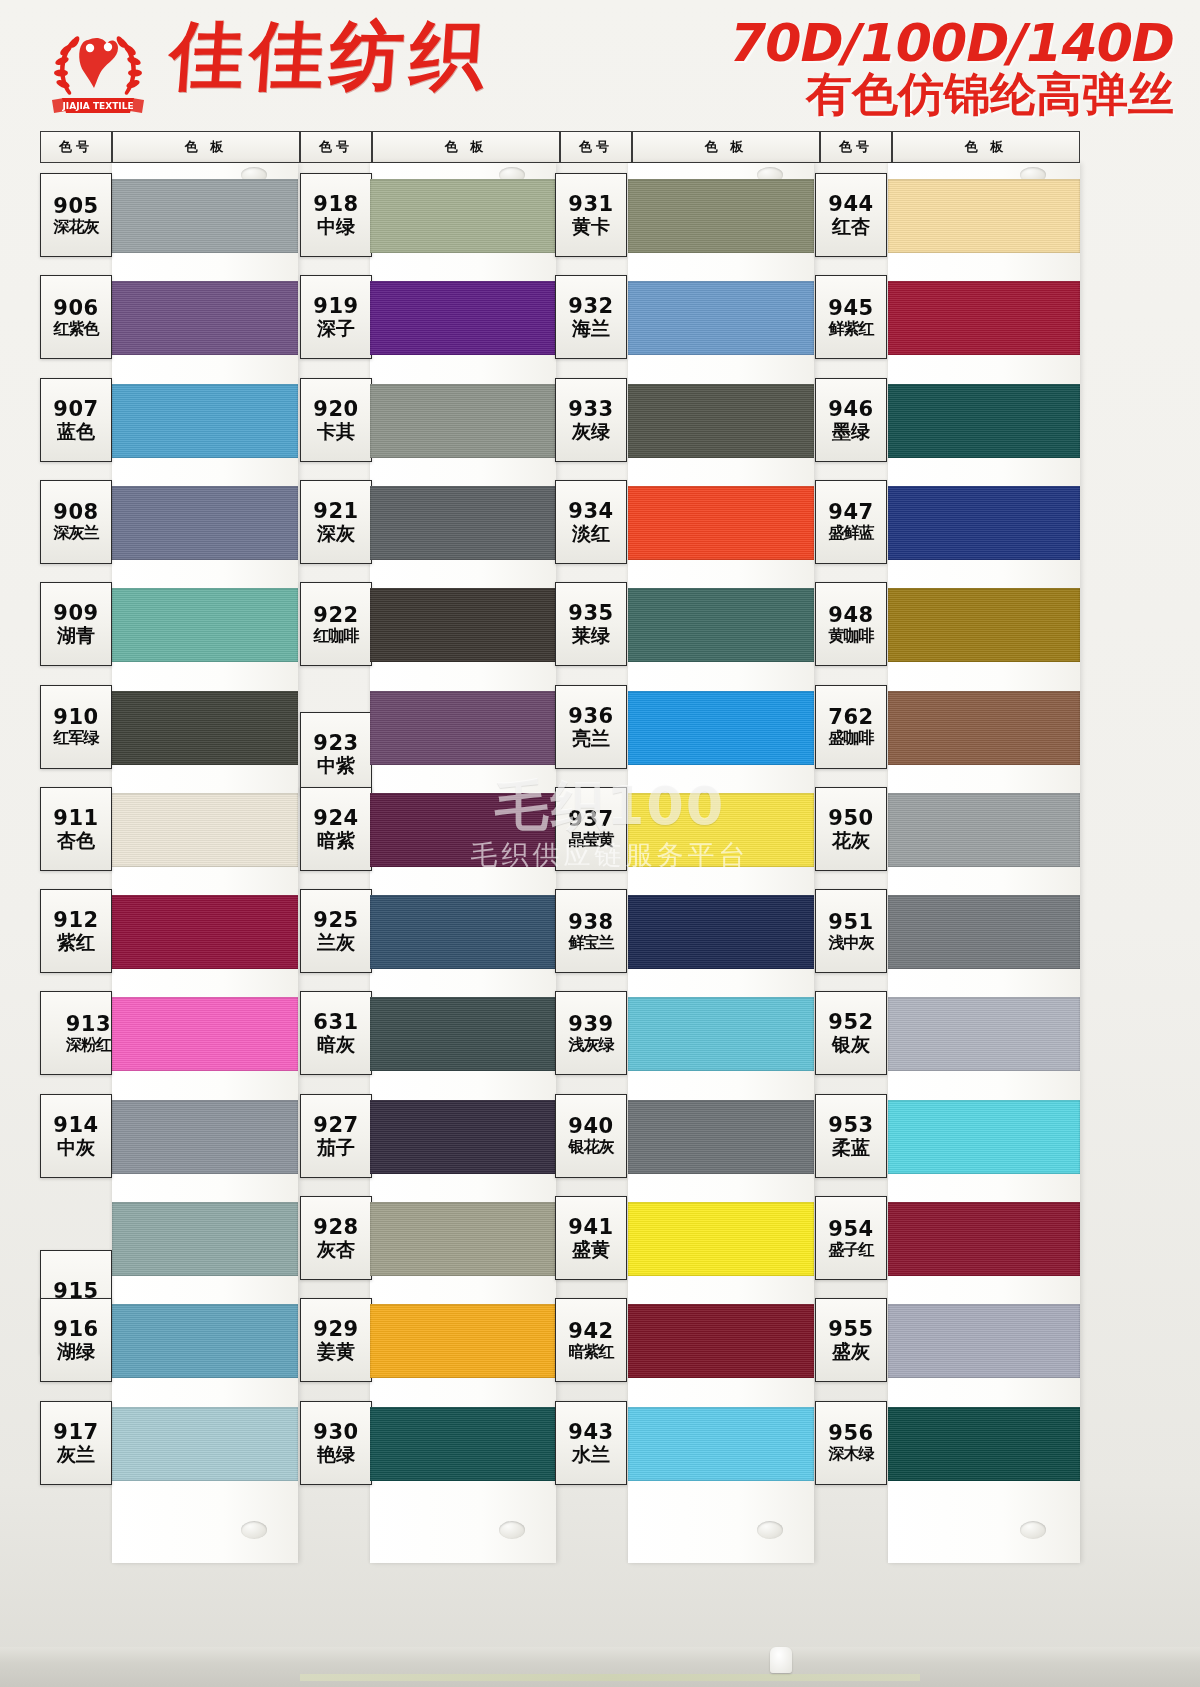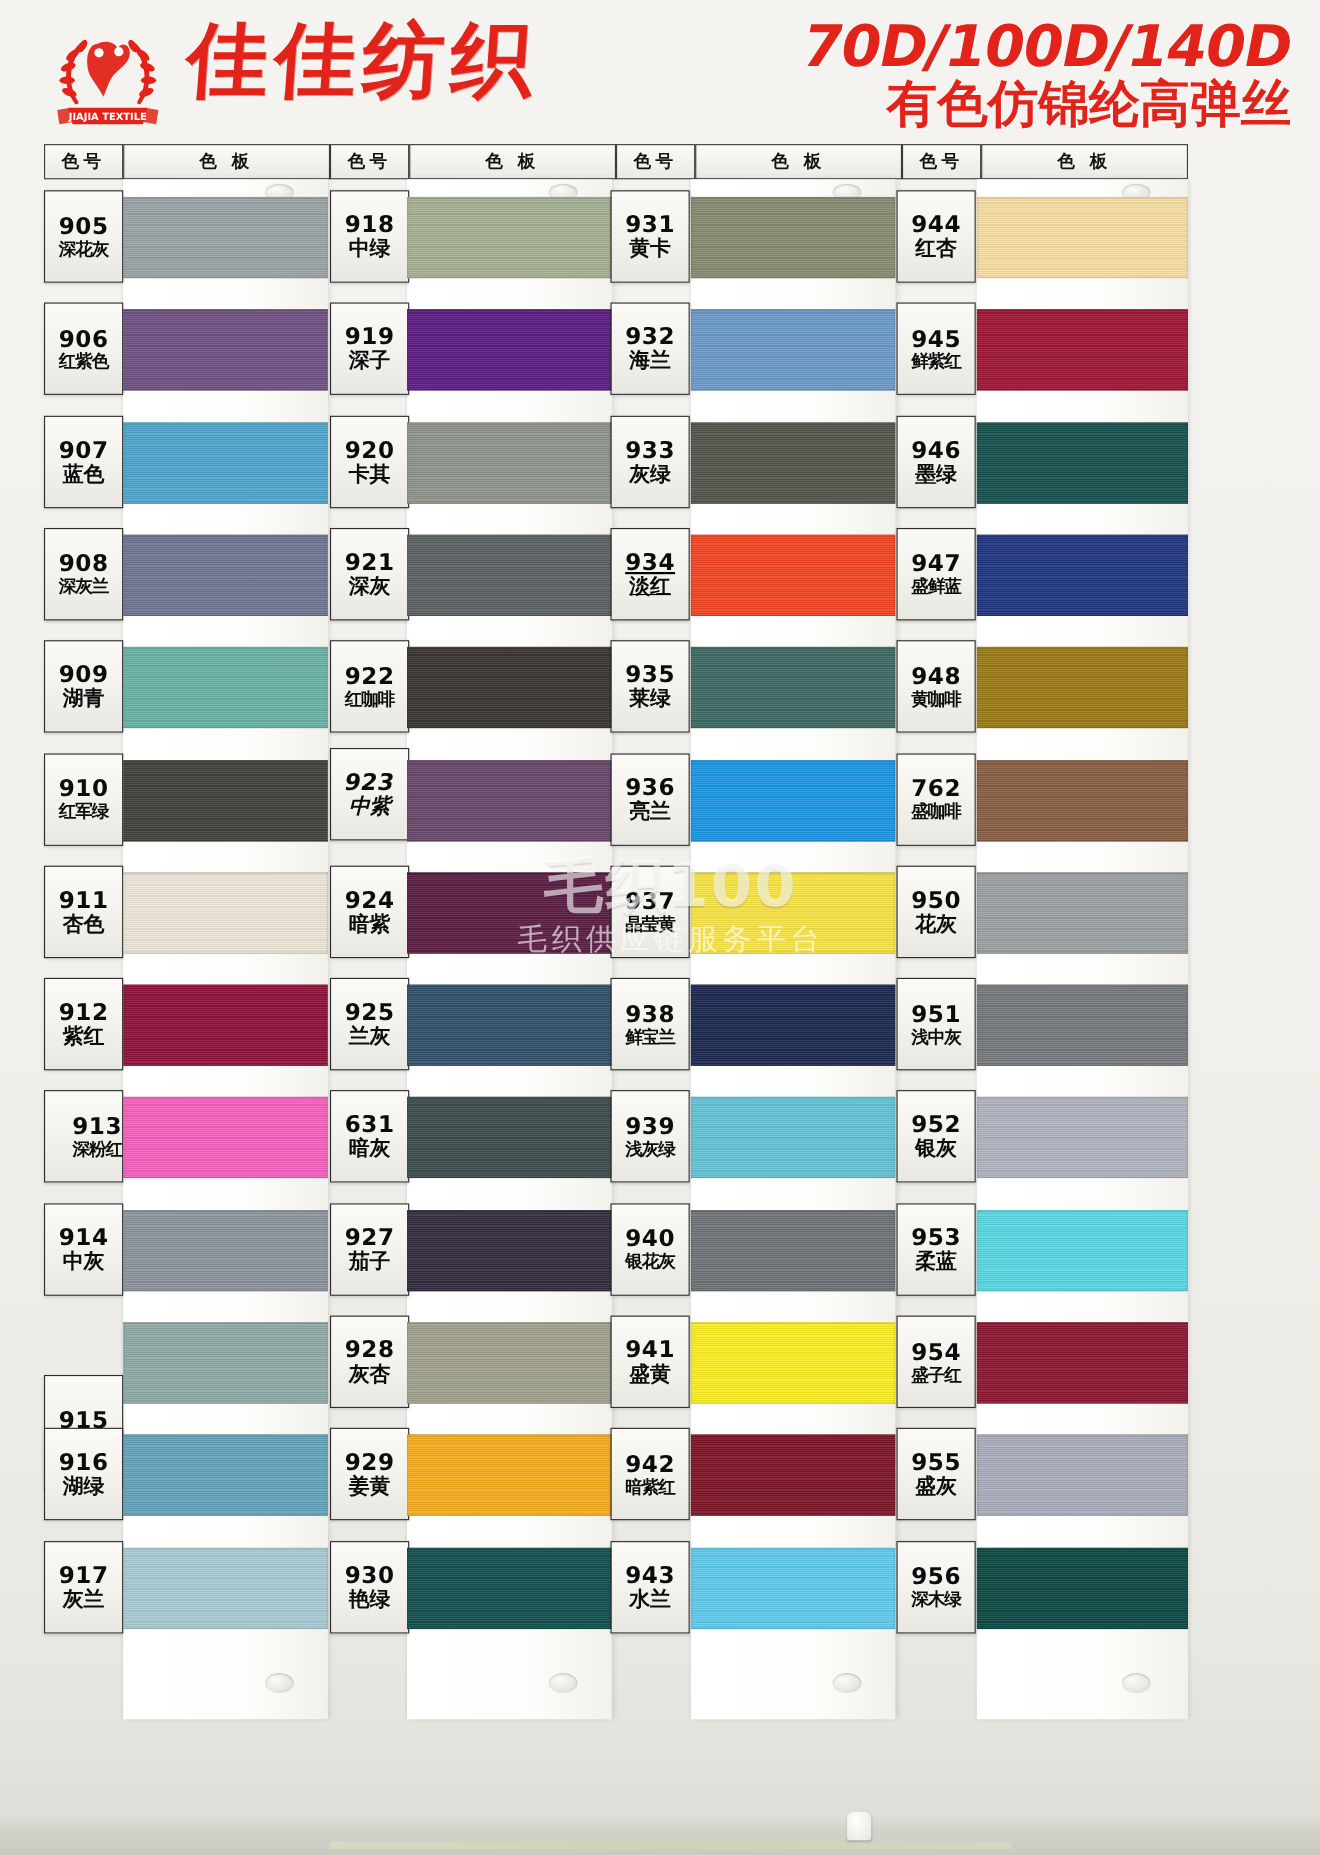--- a/index.html
+++ b/index.html
@@ -54,21 +54,21 @@
   }
   
   #colhead{
     position:absolute;left:40px;top:131px;width:1040px;height:32px;
   }
   .hd-cell{
     position:absolute;top:0;height:32px;
     border:1px solid #3a3a3a;
     background:linear-gradient(180deg,#fbfaf7,#eceae4);
     display:flex;align-items:center;justify-content:center;
-    font-size:16px;font-weight:bold;color:#121212;
+    font-size:13px;font-weight:bold;color:#121212;
     letter-spacing:4px;
     box-sizing:border-box;
   }
   
   .card-col{
     position:absolute;top:163px;
     background:linear-gradient(90deg,#ffffff 0%,#fdfdfb 60%,#f2f1ec 100%);
     box-shadow:2px 0 5px rgba(0,0,0,.10), -1px 0 3px rgba(0,0,0,.05);
   }
   .swatch{
@@ -295,21 +295,21 @@
           <div class="cname">卡其</div>
         </div>
         <div class="chip" style="top: 316.9px; height: 84px;">
           <div class="code">921</div>
           <div class="cname">深灰</div>
         </div>
         <div class="chip" style="top: 419.2px; height: 84px;">
           <div class="code">922</div>
           <div class="cname sm">红咖啡</div>
         </div>
-        <div class="chip" style="top: 517px; height: 84px; font-style: italic;">
+        <div class="chip" style="top: 549px; height: 84px;">
           <div class="code">923</div>
           <div class="cname">中紫</div>
         </div>
         <div class="chip" style="top: 623.8px; height: 84px;">
           <div class="code">924</div>
           <div class="cname">暗紫</div>
         </div>
         <div class="chip" style="top: 726.1px; height: 84px;">
           <div class="code">925</div>
           <div class="cname">兰灰</div>
@@ -357,21 +357,21 @@
           <div class="cname">黄卡</div>
         </div>
         <div class="chip" style="top: 112.3px; height: 84px;">
           <div class="code">932</div>
           <div class="cname">海兰</div>
         </div>
         <div class="chip" style="top: 214.6px; height: 84px;">
           <div class="code">933</div>
           <div class="cname">灰绿</div>
         </div>
-        <div class="chip" style="top: 316.9px; height: 84px; text-decoration: underline;">
+        <div class="chip" style="top: 316.9px; height: 84px;">
           <div class="code">934</div>
           <div class="cname">淡红</div>
         </div>
         <div class="chip" style="top: 419.2px; height: 84px;">
           <div class="code">935</div>
           <div class="cname">莱绿</div>
         </div>
         <div class="chip" style="top: 521.5px; height: 84px;">
           <div class="code">936</div>
           <div class="cname">亮兰</div>

